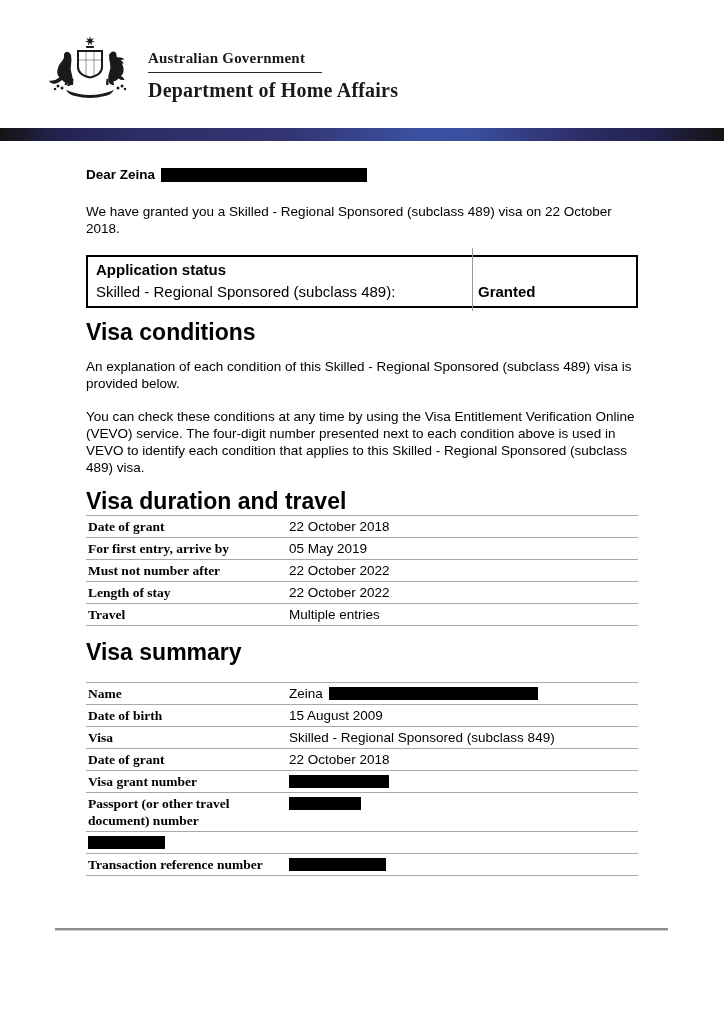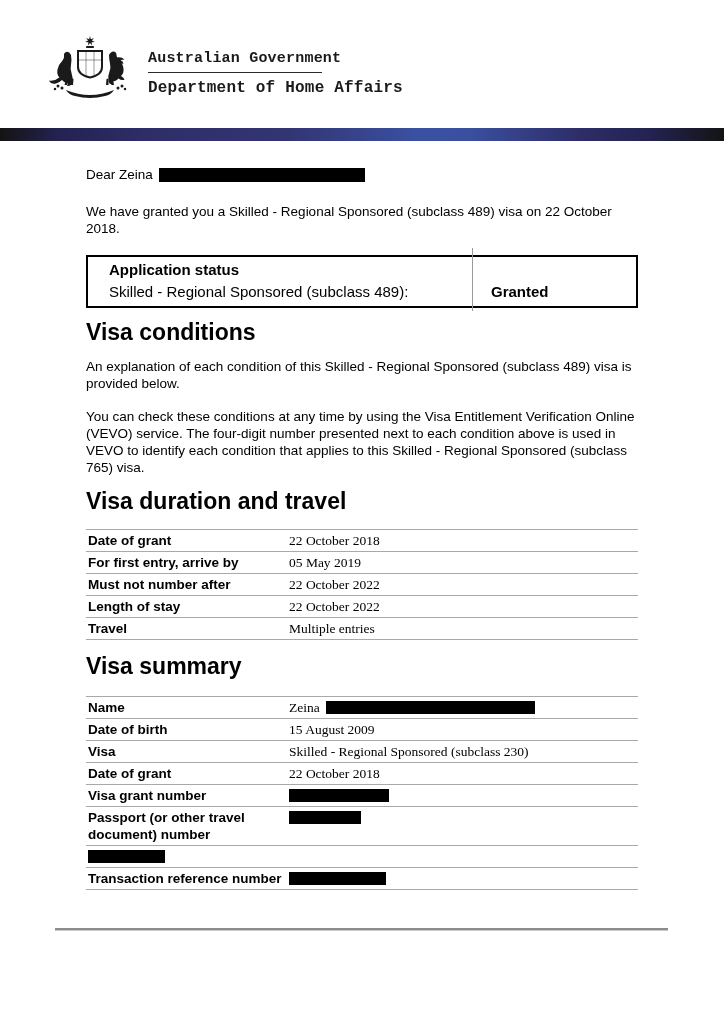--- a/index.html
+++ b/index.html
@@ -5,63 +5,63 @@
   html,body { margin:0; padding:0; }
   body {
     width:724px; height:1024px; position:relative; background:#ffffff;
     font-family:"Liberation Sans","DejaVu Sans",sans-serif; color:#000;
     overflow:hidden;
   }
 
   
   .gov-header { position:absolute; left:40px; top:30px; display:flex; align-items:flex-start; }
   .crest { width:100px; height:74px; flex-shrink:0; }
-  .gov-titles { margin-left:8px; margin-top:20px; font-family:Liberation Mono, monospace; font-weight:bold; color:#1a1a1a; }
+  .gov-titles { margin-left:8px; margin-top:20px; font-family:Liberation Serif, serif; font-weight:bold; color:#1a1a1a; }
   .gov-line1 { font-size:15px; letter-spacing:0.2px; }
   .gov-rule  { width:174px; height:1px; background:#2a2a2a; margin:5px 0 6px 0; }
-  .gov-line2 { font-size:16px; letter-spacing:0.2px; }
+  .gov-line2 { font-size:20px; letter-spacing:0.2px; }
 
   .banner {
     position:absolute; left:0; top:128px; width:724px; height:13px;
     background:linear-gradient(90deg,#141414 0%,#232250 8%,#2e2d68 20%,#333573 40%,#3a51a2 58%,#3a4f9e 65%,#2e2d68 80%,#232250 90%,#141414 100%);
   }
 
   
   .content { position:absolute; left:86px; top:0; width:552px; font-size:13.5px; line-height:17px; }
-  .salutation { margin-top:166px; }
+  .salutation { margin-top:166px;font-weight:bold; }
   .redact { display:inline-block; background:#000; height:13px; vertical-align:-2px; }
   .redact.salu { width:206px; height:14px; margin-left:6px; vertical-align:-3px; }
   .redact.name { width:209px; margin-left:6px; }
   .redact.w100 { width:100px; }
   .redact.w72  { width:72px; }
   .redact.w77  { width:77px; }
   .redact.w97  { width:97px; }
 
   p.para { margin:16px 0 0 0; }
   p.para.first { margin-top:20px; }
 
   
-  .status-box { margin-top:18px; border:2px solid #000; position:relative; padding:3px 6px 4px 21px; }
+  .status-box { margin-top:18px; border:2px solid #000; position:relative; padding:3px 6px 4px 8px; }
   .status-title { font-size:15px; font-weight:bold; line-height:20px; }
   .status-row { display:flex; font-size:15px; line-height:20px; margin-top:2px; }
   .status-label { width:382px; flex-shrink:0; }
   .status-value { font-weight:bold; }
   .status-divider { position:absolute; left:384px; top:-9px; bottom:-5px; width:1px; background:#999; }
 
   h2.section { font-size:23px; line-height:20px; font-weight:bold; margin:0; }
   h2.vc   { margin-top:14px; }
-  h2.vdt  { margin-top:15px; margin-bottom:18px; }
+  h2.vdt  { margin-top:15px; margin-bottom:4px; }
   h2.vs   { margin-top:16px; margin-bottom:20px; }
   .condition-line { margin-top:1px; }
 
   
   .info-table { width:100%; border-top:1px solid #a9a9a9; }
   .info-row { display:flex; border-bottom:1px solid #a9a9a9; padding:2px 0 2px 2px; }
-  .info-label { width:201px; flex-shrink:0; font-weight:bold; }
-  .info-value { flex:1;font-family:Liberation Serif, serif; }
+  .info-label { width:201px; flex-shrink:0; font-weight:bold;font-family:Liberation Serif, serif; }
+  .info-value { flex:1; }
 
   .footer-rule { position:absolute; left:55px; top:928px; width:613px; height:2px; background:#8c8c8c; border-bottom:1px solid #c9c9c9; }
 </style>
 </head>
 <body>
 
 <div class="gov-header">
   <svg class="crest" viewBox="0 0 200 148" aria-hidden="true">
     <g fill="#1a1a1a" stroke="none">
 
@@ -110,21 +110,21 @@
     <div class="status-title">Application status</div>
     <div class="status-row">
       <span class="status-label">Skilled - Regional Sponsored (subclass 489):</span>
       <span class="status-value">Granted</span>
     </div>
   </div>
 
   <h2 class="section vc">Visa conditions</h2>
 
   <p class="para">An explanation of each condition of this Skilled - Regional Sponsored (subclass 489) visa is provided below.</p>
-  <p class="para">You can check these conditions at any time by using the Visa Entitlement Verification Online (VEVO) service. The four-digit number presented next to each condition above is used in VEVO to identify each condition that applies to this Skilled - Regional Sponsored (subclass 765) visa.</p>
+  <p class="para">You can check these conditions at any time by using the Visa Entitlement Verification Online (VEVO) service. The four-digit number presented next to each condition above is used in VEVO to identify each condition that applies to this Skilled - Regional Sponsored (subclass 489) visa.</p>
 
   <h2 class="section vdt">Visa duration and travel</h2>
   <div class="info-table">
     <div class="info-row">
       <span class="info-label">Date of grant</span>
       <span class="info-value">22 October 2018</span>
     </div>
     <div class="info-row">
       <span class="info-label">For first entry, arrive by</span>
       <span class="info-value">05 May 2019</span>
@@ -148,21 +148,21 @@
     <div class="info-row">
       <span class="info-label">Name</span>
       <span class="info-value"><span>Zeina</span><span class="redact name"></span></span>
     </div>
     <div class="info-row">
       <span class="info-label">Date of birth</span>
       <span class="info-value">15 August 2009</span>
     </div>
     <div class="info-row">
       <span class="info-label">Visa</span>
-      <span class="info-value">Skilled - Regional Sponsored (subclass 230)</span>
+      <span class="info-value">Skilled - Regional Sponsored (subclass 849)</span>
     </div>
     <div class="info-row">
       <span class="info-label">Date of grant</span>
       <span class="info-value">22 October 2018</span>
     </div>
     <div class="info-row">
       <span class="info-label">Visa grant number</span>
       <span class="info-value"><span class="redact w100"></span></span>
     </div>
     <div class="info-row">

